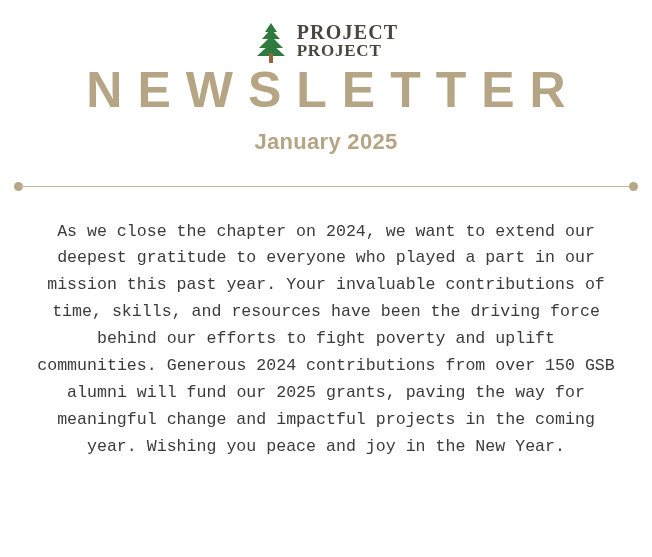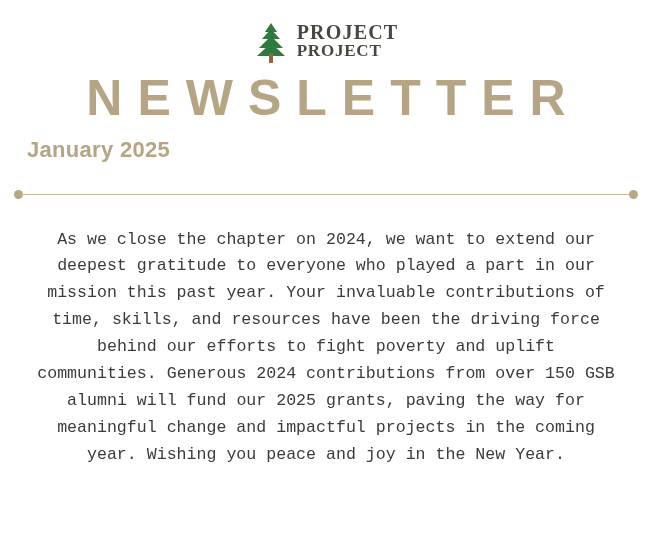--- a/index.html
+++ b/index.html
@@ -49,37 +49,36 @@
     font-size: 20px;
   }
   .logo-line2 {
     font-size: 17px;
     letter-spacing: 0.8px;
   }
 
   
   .masthead {
     text-align: center;
-    margin-top: 8px;
+    margin-top: 0;
     color: #b5a585;
     font-family: "Liberation Sans", sans-serif;
     font-weight: bold;
     font-size: 50px;
     letter-spacing: 15px;
     text-indent: 15px;
     line-height: 1.05;
   }
   .issue-date {
-    text-align: left;
+    text-align: center;
     margin-top: 12px;
     color: #b5a585;
     font-weight: bold;
     font-size: 22px;
     letter-spacing: 0.3px;
-    padding-left: 27px;
   }
 
   
   .divider-wrap {
     margin-top: 26px;
     padding: 0 14px;
     position: relative;
     height: 12px;
   }
   .divider-line {

